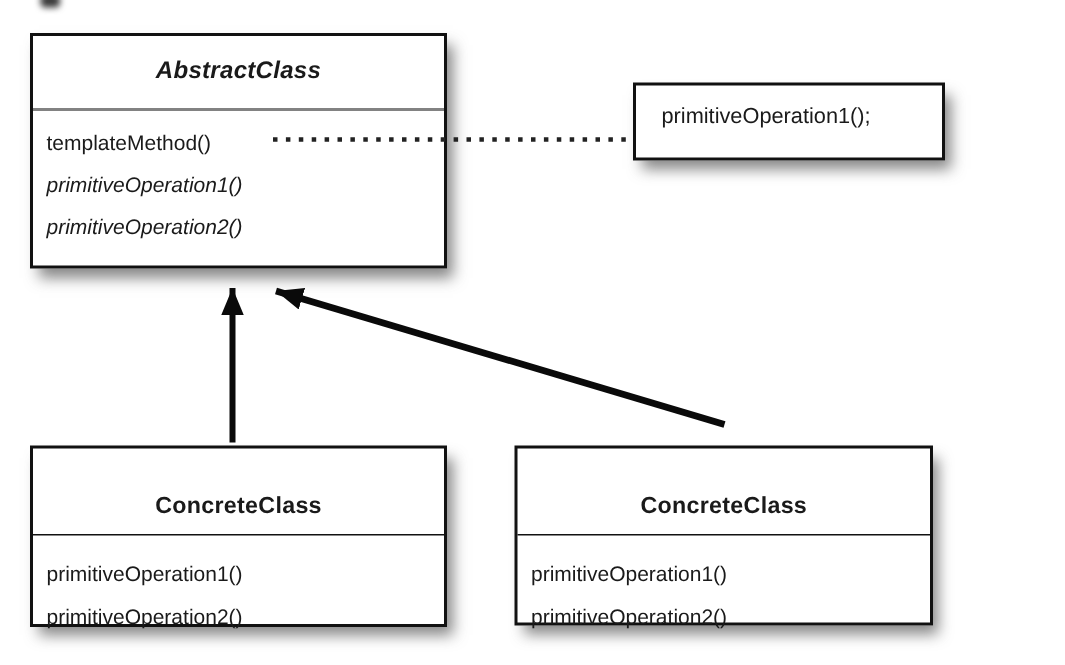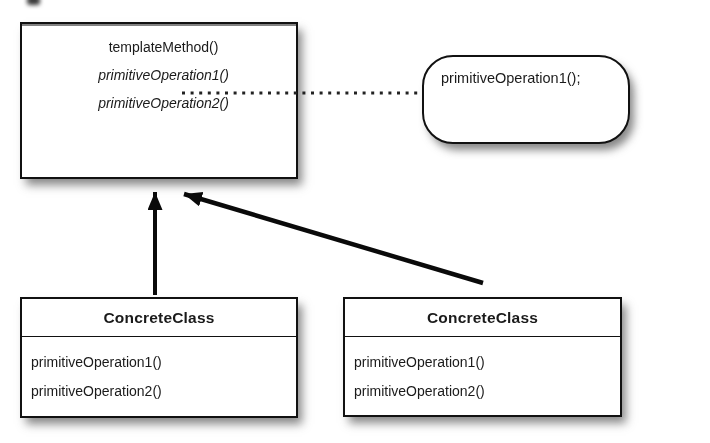--- a/index.html
+++ b/index.html
@@ -35,28 +35,28 @@
     white-space: nowrap;
   }
   .italic { font-style: italic; }
 
   
   #abstract-box { left: 20px; top: 22px; width: 278px; height: 157px; }
   #abstract-box .uml-title {
     height: 48px; line-height: 48px; font-size: 16px; font-style: italic;
   }
   #abstract-box .sep { border-top: 2px solid #828282; }
-  #abstract-box .methods { padding: 7px 0 0 9px; font-size: 14px; line-height: 28px; text-align: center; }
+  #abstract-box .methods { padding: 7px 0 0 9px; font-size: 14px; line-height: 28px; }
 
   
-  #note-box { left: 422px; top: 55px; width: 208px; height: 89px; border-width: 2px; border-radius: 31px; }
+  #note-box { left: 422px; top: 55px; width: 208px; height: 52px; border-width: 2px; }
   #note-box .methods { padding: 7px 0 0 17px; font-size: 14.5px; line-height: 29px; }
 
   
-  .concrete .uml-title { height: 37px; line-height: 37px; font-size: 15.5px; }
+  .concrete .uml-title { height: 37px; line-height: 37px; font-size: 15.5px; margin-top: 20px; }
   .concrete .sep { border-top: 1.5px solid #111111; }
   .concrete .methods { padding: 11px 0 0 9px; font-size: 14px; line-height: 29px; }
   #concrete-left  { left: 20px;  top: 297px; width: 278px; height: 121px; }
   #concrete-right { left: 343px; top: 297px; width: 279px; height: 120px; }
 
   
   #overlay {
     position: absolute;
     left: 0; top: 0;
     width: 710px; height: 443px;
@@ -74,20 +74,21 @@
   }
 </style>
 </head>
 <body>
 
 <div id="canvas">
 
   <div id="top-smudge"></div>
 
   <div class="uml-box abstract" id="abstract-box">
+    <div class="uml-title">AbstractClass</div>
     <div class="sep"></div>
     <div class="methods">
       <div class="method">templateMethod()</div>
       <div class="method italic">primitiveOperation1()</div>
       <div class="method italic">primitiveOperation2()</div>
     </div>
   </div>
 
   <div class="uml-box" id="note-box">
     <div class="methods">

